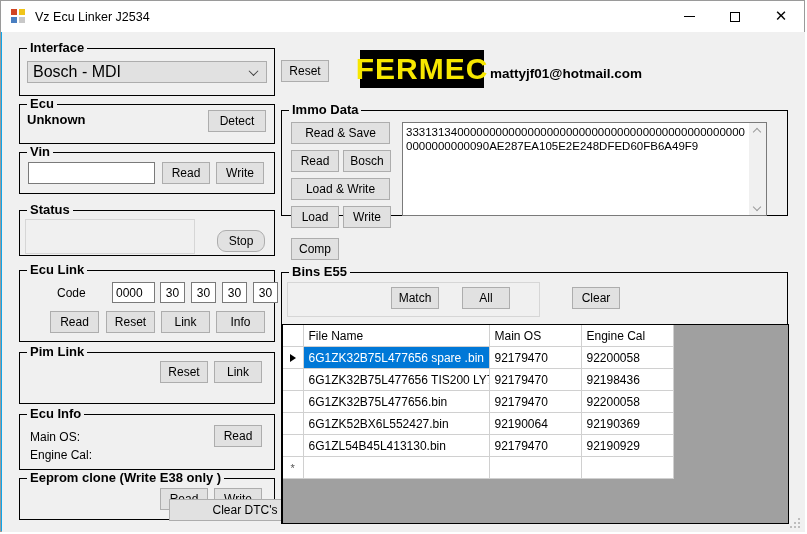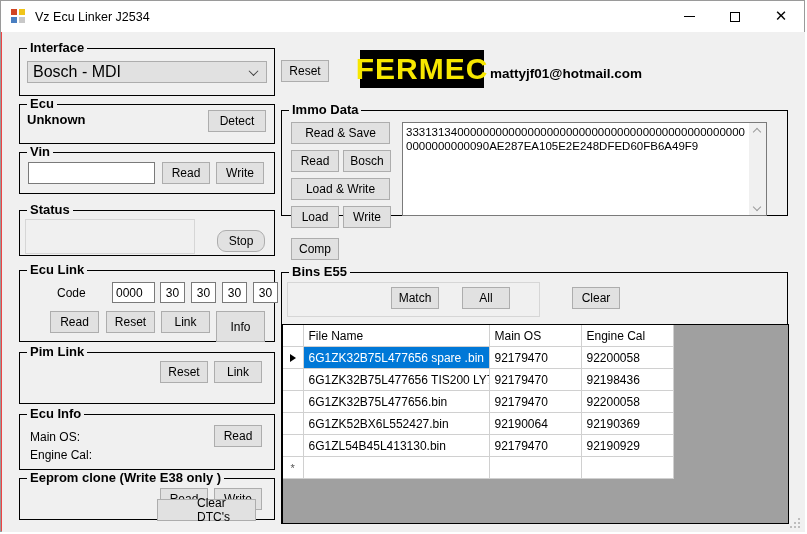--- a/index.html
+++ b/index.html
@@ -7,21 +7,21 @@
     width:807px;height:534px;
     background:#ffffff;
     font-family:"Liberation Sans", sans-serif;
     font-size:12px;
     color:#000000;
     overflow:hidden;
   }
   .window{
     position:absolute;left:0;top:0;width:805px;height:532px;
     border:1px solid #9a9a9a;
-    background:#ef4444;
+    background:#0ea5e9;
     box-sizing:border-box;
   }
   
   .titlebar{
     position:absolute;left:0;top:0;right:0;height:31px;
     background:#ffffff;
     display:flex;align-items:center;
   }
   .title-icon{
     width:16px;height:16px;margin-left:10px;margin-right:8px;
@@ -205,21 +205,21 @@
       <span class="gb-title">Ecu Link</span>
       <span class="lbl" style="left:37px;top:15px;">Code</span>
       <div class="tb" style="left:92px;top:11px;width:43px;height:21px;">0000</div>
       <div class="tb center" style="left:140px;top:11px;width:25px;height:21px;">30</div>
       <div class="tb center" style="left:171px;top:11px;width:25px;height:21px;">30</div>
       <div class="tb center" style="left:202px;top:11px;width:25px;height:21px;">30</div>
       <div class="tb center" style="left:233px;top:11px;width:25px;height:21px;">30</div>
       <div class="btn" style="left:30px;top:40px;width:49px;height:22px;">Read</div>
       <div class="btn" style="left:86px;top:40px;width:49px;height:22px;">Reset</div>
       <div class="btn" style="left:141px;top:40px;width:49px;height:22px;">Link</div>
-      <div class="btn" style="left:196px;top:40px;width:49px;height:31px;">Info</div>
+      <div class="btn" style="left:196px;top:40px;width:49px;height:22px;">Info</div>
     </div>
 
     <div class="gb" style="left:17px;top:320px;width:256px;height:52px;">
       <span class="gb-title">Pim Link</span>
       <div class="btn" style="left:140px;top:8px;width:48px;height:22px;">Reset</div>
       <div class="btn" style="left:194px;top:8px;width:48px;height:22px;">Link</div>
     </div>
 
     <div class="gb" style="left:17px;top:382px;width:256px;height:56px;">
       <span class="gb-title">Ecu Info</span>
@@ -227,21 +227,21 @@
       <span class="lbl" style="left:10px;top:33px;">Engine Cal:</span>
       <div class="btn" style="left:194px;top:10px;width:48px;height:22px;">Read</div>
     </div>
 
     <div class="gb" style="left:17px;top:446px;width:256px;height:42px;">
       <span class="gb-title">Eeprom clone (Write E38 only )</span>
       <div class="btn" style="left:140px;top:9px;width:48px;height:22px;">Read</div>
       <div class="btn" style="left:194px;top:9px;width:48px;height:22px;">Write</div>
     </div>
 
-    <div class="btn" style="left:155px;top:467px;width:99px;height:22px;padding-left:39px;">Clear DTC's</div>
+    <div class="btn" style="left:167px;top:467px;width:113px;height:22px;padding-left:39px;">Clear DTC's</div>
 
     <div class="btn" style="left:279px;top:28px;width:48px;height:22px;">Reset</div>
 
     <div class="fermec" style="left:358px;top:18px;width:124px;height:38px;font-size:30px;">FERMEC</div>
     <span class="email" style="left:488px;top:34px;">mattyjf01@hotmail.com</span>
 
     <div class="gb" style="left:279px;top:78px;width:507px;height:106px;">
       <span class="gb-title">Immo Data</span>
 
       <div class="btn" style="left:9px;top:11px;width:99px;height:22px;">Read &amp; Save</div>

